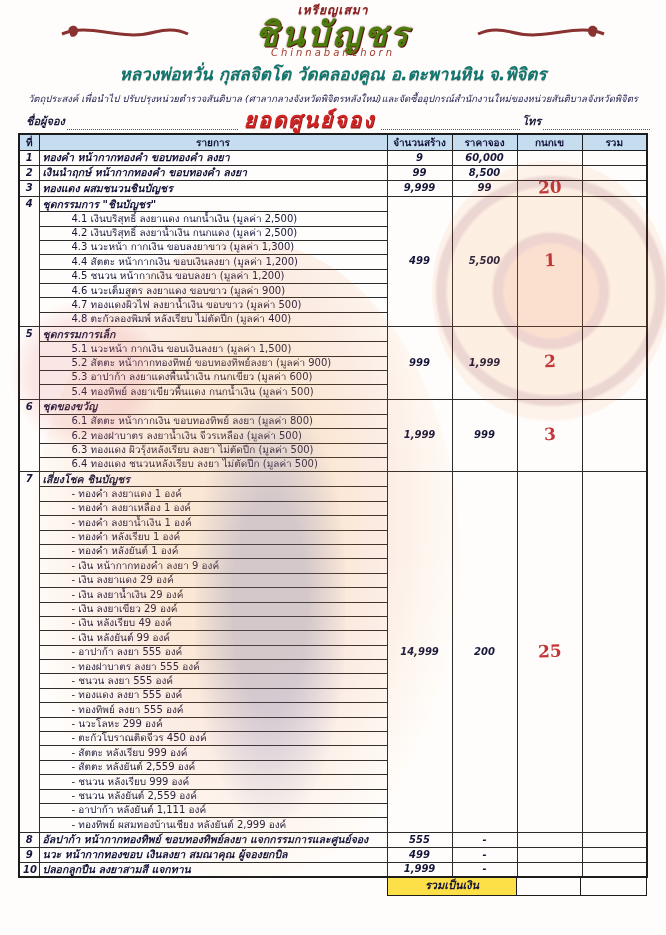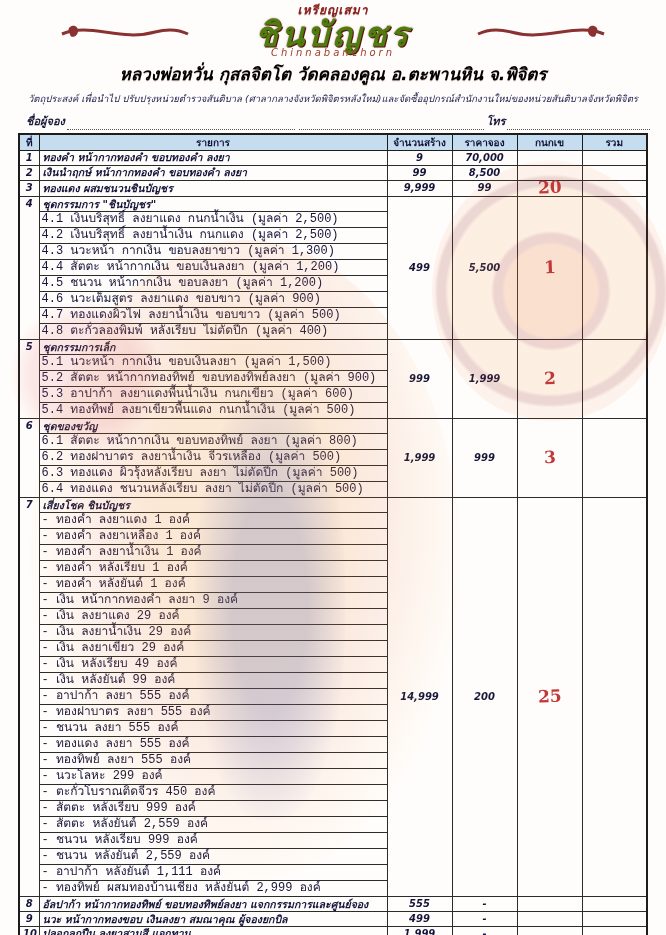--- a/index.html
+++ b/index.html
@@ -37,21 +37,21 @@
   .header { position:relative; text-align:center; padding-top:0; }
   .logo { position:relative; height:58px; }
   .logo-top { font-size:12px; font-weight:bold; font-style:italic; color:#8a2020;
     letter-spacing:1px; text-shadow:0 1px 0 rgba(90,10,10,.35); }
   .logo-main { font-size:34px; line-height:30px; font-weight:bold; font-style:italic;
     color:#4d7c0f; letter-spacing:3px;
     text-shadow:1px 1px 0 #5c0f0f, 0 0 2px rgba(120,20,20,.5); }
   .logo-sub { font-size:10px; font-style:italic; color:#a03a2a; letter-spacing:3px; margin-top:-2px; }
   .flourish { position:absolute; top:18px; opacity:.9; }
   .flourish.left { left:60px; } .flourish.right { right:60px; transform:scaleX(-1); }
-  .temple-line { font-size:17px; font-weight:bold; font-style:italic; color:#000000;
+  .temple-line { font-size:17px; font-weight:bold; font-style:italic; color:#0f766e;
     white-space:nowrap; text-shadow:0 1px 0 rgba(90,20,20,.25); margin-top:2px; }
   .purpose-line { font-size:9.5px; font-style:italic; color:#1a1a4a;
     white-space:nowrap; overflow:hidden; margin-top:4px; padding:0 8px; }
 
   
   .form-line { display:flex; align-items:flex-end; margin:2px 14px 3px 26px; height:22px; }
   .form-label { font-size:11px; font-style:italic; font-weight:bold; color:#1a1a3a; white-space:nowrap; }
   .dots { border-bottom:1.4px dotted #555; height:13px; margin:0 2px; }
   .dots.d1 { flex:1.6; } .dots.d2 { flex:1.3; } .dots.d3 { flex:1; }
   .red-title { font-size:21px; line-height:20px; font-weight:bold; font-style:italic;
@@ -63,21 +63,21 @@
     table-layout:fixed; border:2px solid #1d1d1d; background:transparent; }
   col.c-no{width:20px;} col.c-item{width:348px;} col.c-made{width:65px;}
   col.c-price{width:65px;} col.c-qty{width:65px;} col.c-total{width:65px;}
   th { background:#c5ddee; border:1px solid #1d1d1d; font-size:10px; font-weight:bold;
     color:#10103a; height:16px; padding:0 2px; }
   td { border:1px solid #2b2b2b; font-size:10.5px; color:#15153a;
     padding:0 3px; height:15px; line-height:1.25; overflow:visible; }
   td.no-cell { text-align:center; font-weight:bold; font-style:italic; font-size:10px; vertical-align:top; padding-top:1px; }
   td.item-cell { font-weight:bold; font-style:italic;margin-top:17px; }
   td.section-header { font-weight:bold; font-style:italic; }
-  td.sub-cell { font-weight:normal; font-style:normal; padding-left:2px; height:14.4px; font-size:12px;font-family:Liberation Mono, monospace; }
+  td.sub-cell { font-weight:normal; font-style:normal; padding-left:32px; height:14.4px; font-size:10px; }
   td.num { text-align:center; font-weight:bold; font-style:italic; font-size:10px; }
   td.qty-cell { text-align:center; vertical-align:middle; }
   .hand { font-family:"DejaVu Serif", serif; font-size:17px; font-weight:bold;
     color:#c23737; display:inline-block; transform:rotate(-2deg); line-height:13px; }
 
   
   .total-strip { display:flex; margin-left:387px; width:260px; height:18px; }
   .total-strip .cell { border:1.5px solid #1d1d1d; border-top:none; }
   .total-label-cell { width:130px; background:#fde047; text-align:center;
     font-size:11px; font-weight:bold; font-style:italic; color:#15153a; line-height:16px; }
@@ -112,20 +112,21 @@
       <div class="logo-main">ชินบัญชร</div>
       <div class="logo-sub">Chinnabanchorn</div>
     </div>
     <div class="temple-line">หลวงพ่อหวั่น กุสลจิตโต วัดคลองคูณ อ.ตะพานหิน จ.พิจิตร</div>
     <div class="purpose-line">วัตถุประสงค์ เพื่อนำไป ปรับปรุงหน่วยตำรวจสันติบาล (ศาลากลางจังหวัดพิจิตรหลังใหม่)และจัดซื้ออุปกรณ์สำนักงานใหม่ของหน่วยสันติบาลจังหวัดพิจิตร</div>
   </div>
 
   <div class="form-line">
     <span class="form-label">ชื่อผู้จอง</span>
     <span class="dots d1"></span>
+    <span class="red-title">ยอดศูนย์จอง</span>
     <span class="dots d2"></span>
     <span class="form-label">โทร</span>
     <span class="dots d3"></span>
   </div>
 
   <table class="order" id="order-table">
     <colgroup>
       <col class="c-no">
         <col class="c-item">
         <col class="c-made">
@@ -141,21 +142,21 @@
         <th>ราคาจอง</th>
         <th>กนกเข</th>
         <th>รวม</th>
       </tr>
     </thead>
     <tbody id="order-body">
         <tr>
           <td class="no-cell">1</td>
           <td class="item-cell">ทองคำ หน้ากากทองคำ ขอบทองคำ ลงยา</td>
           <td class="num">9</td>
-          <td class="num">70,000</td>
+          <td class="num">60,000</td>
           <td class="qty-cell"></td>
           <td class="fill"></td>
         </tr>
         <tr>
           <td class="no-cell">2</td>
           <td class="item-cell">เงินนำฤกษ์ หน้ากากทองคำ ขอบทองคำ ลงยา</td>
           <td class="num">99</td>
           <td class="num">8,500</td>
           <td class="qty-cell"></td>
           <td class="fill"></td>
@@ -346,18 +347,14 @@
         </tr>
       </tbody>
   </table>
 
   <div class="total-strip">
     <div class="cell total-label-cell">รวมเป็นเงิน</div>
     <div class="cell total-qty-cell"></div>
     <div class="cell total-sum-cell"></div>
   </div>
 
-  <div class="footer-line">
-    <span class="footer-label">ศูนย์จอง</span>
-    <span class="dots d1"></span>
-  </div>
 
 </div>
 
 </body></html>

